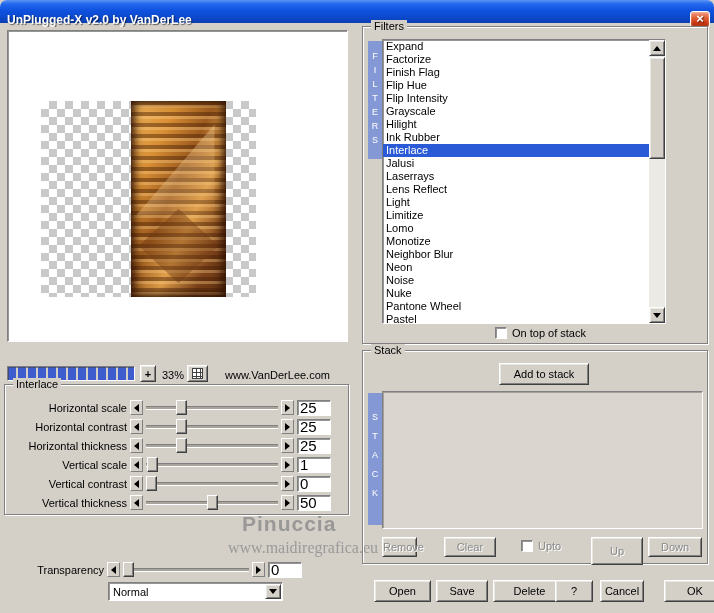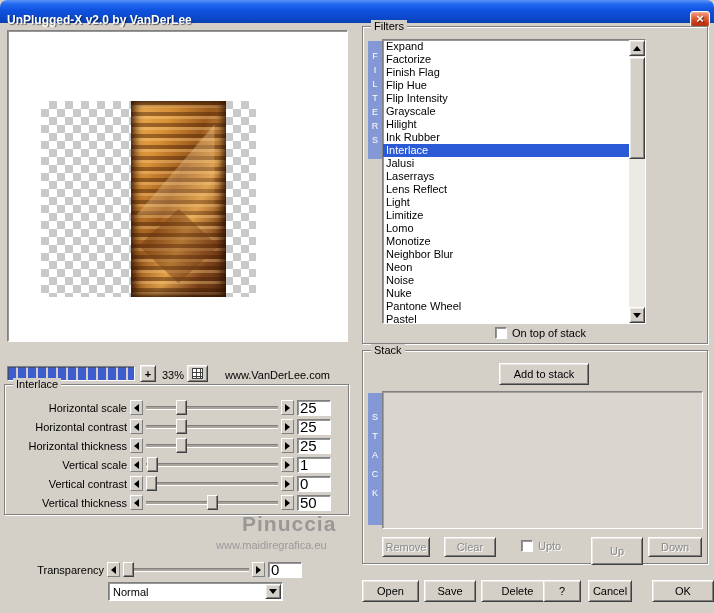--- a/index.html
+++ b/index.html
@@ -128,32 +128,32 @@
     position:absolute; right:1px; top:1px; width:16px; height:15px;
     display:flex; align-items:center; justify-content:center;
   }
   .blend-arrow{ width:0; height:0; border:4px solid transparent; border-top:5px solid #000; margin-top:4px; }
 
   
   .wm-name{
     position:absolute; left:242px; top:512px; font-size:21px; font-weight:bold;
     color:#8f8f8f; opacity:.85; letter-spacing:1px;
   }
-  .wm-site{ position:absolute; left:216px; top:539px; font-size:11px; color:#9a9a9a; }
+  .wm-site{ position:absolute; left:228px; top:539px; font-size:16px; color:#9a9a9a;font-family:Liberation Serif, serif; }
 
   
   .group-filters{ left:362px; top:26px; width:346px; height:318px; }
   .vstrip{
     position:absolute; background:#8598d6; color:#fff; font-size:9px;
     writing-mode:vertical-rl; text-orientation:upright;
     display:flex; align-items:center; justify-content:center;
   }
   .vstrip-filters{ left:5px; top:14px; width:14px; height:118px; letter-spacing:4px; }
   .vstrip-stack{ left:5px; top:42px; width:14px; height:132px; letter-spacing:9px; }
-  .filters-list{ position:absolute; left:19px; top:12px; width:264px; height:285px; overflow:hidden; }
+  .filters-list{ position:absolute; left:19px; top:12px; width:284px; height:285px; overflow:hidden; }
   .list-items{ position:absolute; left:0; top:0; right:16px; bottom:0; overflow:hidden; }
   .list-item{ height:13px; line-height:13px; padding-left:3px; white-space:nowrap; }
   .list-item.selected{ background:#2a5ad5; color:#fff; }
 
   .scrollbar{ position:absolute; top:0; right:0; bottom:0; width:16px; background:#eceae4; }
   .scroll-btn{ position:absolute; left:0; width:16px; height:16px; display:flex; align-items:center; justify-content:center; }
   .scroll-up{ top:0; } .scroll-down{ bottom:0; }
   .arr-up{ width:0;height:0;border:4px solid transparent;border-bottom:5px solid #000;margin-bottom:4px; }
   .arr-down{ width:0;height:0;border:4px solid transparent;border-top:5px solid #000;margin-top:4px; }
   .scroll-thumb{ position:absolute; left:0; top:17px; width:16px; height:102px; }
@@ -164,28 +164,28 @@
   
   .group-stack{ left:362px; top:350px; width:346px; height:214px; }
   .add-btn{ position:absolute; left:136px; top:12px; width:90px; height:22px; }
   .stack-area{
     position:absolute; left:19px; top:40px; width:321px; height:138px;
     background:#dad6cf;
     border:1px solid; border-color:#808080 #ffffff #ffffff #808080;
     box-shadow:inset 1px 1px 0 rgba(64,64,64,.35);
   }
   .stack-btn-row{ position:absolute; left:0; top:186px; width:100%; height:22px; }
-  .remove-btn{ position:absolute; left:19px; width:48px; height:20px; }
+  .remove-btn{ position:absolute; left:19px; width:35px; height:20px; }
   .clear-btn{ position:absolute; left:81px; width:52px; height:20px; }
   .upto-row{ position:absolute; left:158px; top:3px; display:flex; align-items:flex-end; gap:5px; }
   .up-btn{ position:absolute; left:228px; width:52px; height:28px; }
   .down-btn{ position:absolute; left:285px; width:54px; height:20px; }
 
   
-  .footer-btn{ position:absolute; top:580px; height:22px; }
+  .footer-btn{ position:absolute; top:580px; height:22px;margin-left:12px; }
   .open-btn{ left:362px; width:57px; }
   .save-btn{ left:424px; width:52px; }
   .delete-btn{ left:481px; width:73px; }
   .help-btn{ left:543px; width:38px; }
   .cancel-btn{ left:588px; width:44px; }
   .ok-btn{ left:652px; width:62px; }
 </style>
 </head>
 <body>
 

